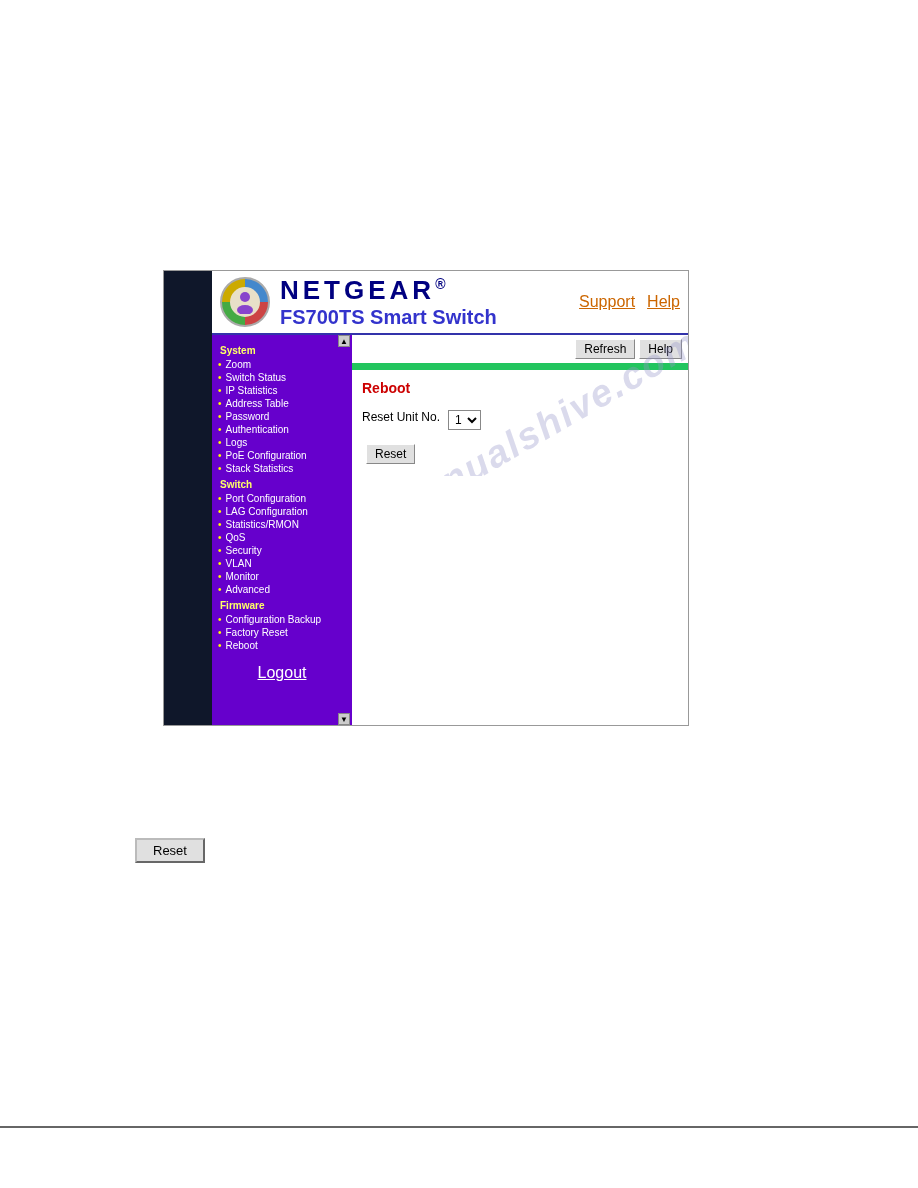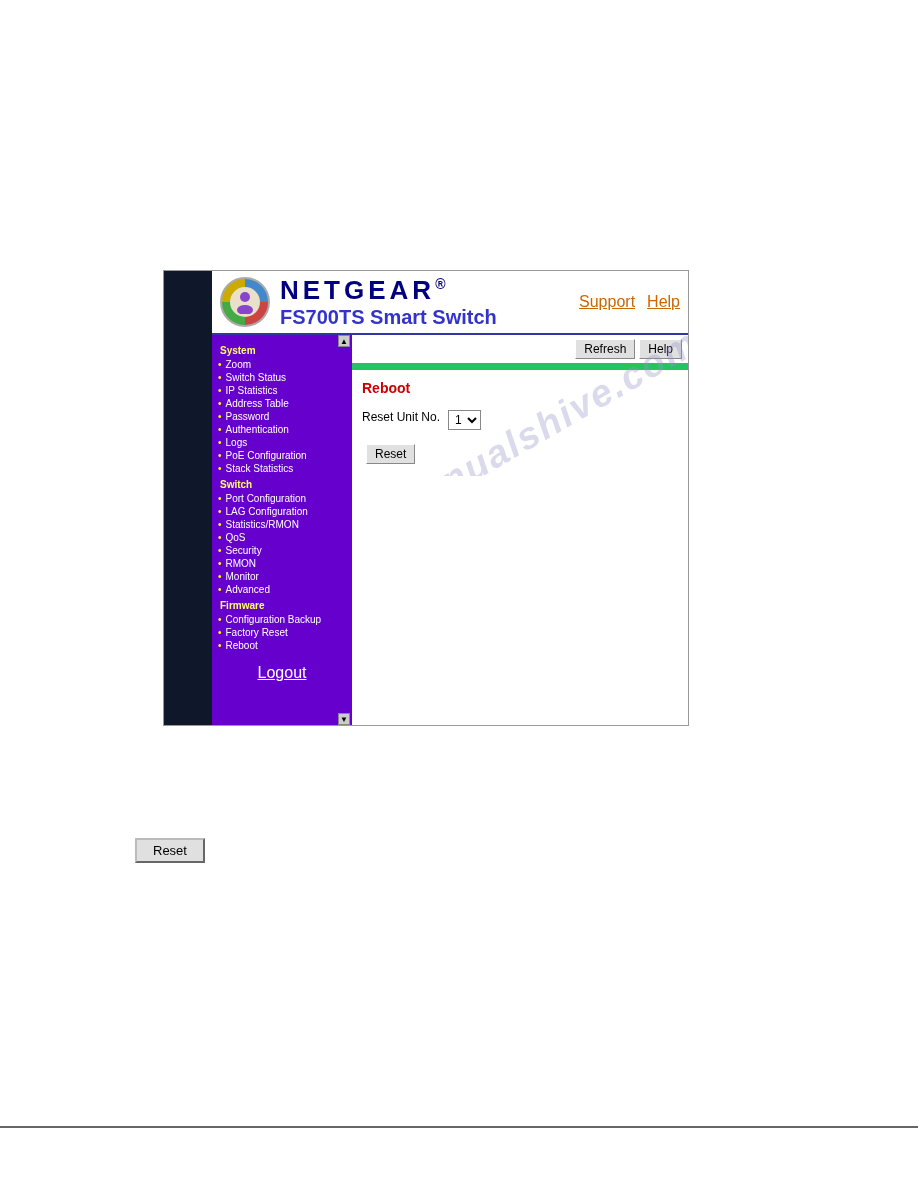--- a/index.html
+++ b/index.html
@@ -375,21 +375,21 @@
         <div class="sidebar-item">
           <span class="sidebar-bullet">•</span>
           <a>QoS</a>
         </div>
         <div class="sidebar-item">
           <span class="sidebar-bullet">•</span>
           <a>Security</a>
         </div>
         <div class="sidebar-item">
           <span class="sidebar-bullet">•</span>
-          <a>RMON</a>
+          <a>VLAN</a>
         </div>
         <div class="sidebar-item">
           <span class="sidebar-bullet">•</span>
           <a>Monitor</a>
         </div>
         <div class="sidebar-item">
           <span class="sidebar-bullet">•</span>
           <a>Advanced</a>
         </div>
 

